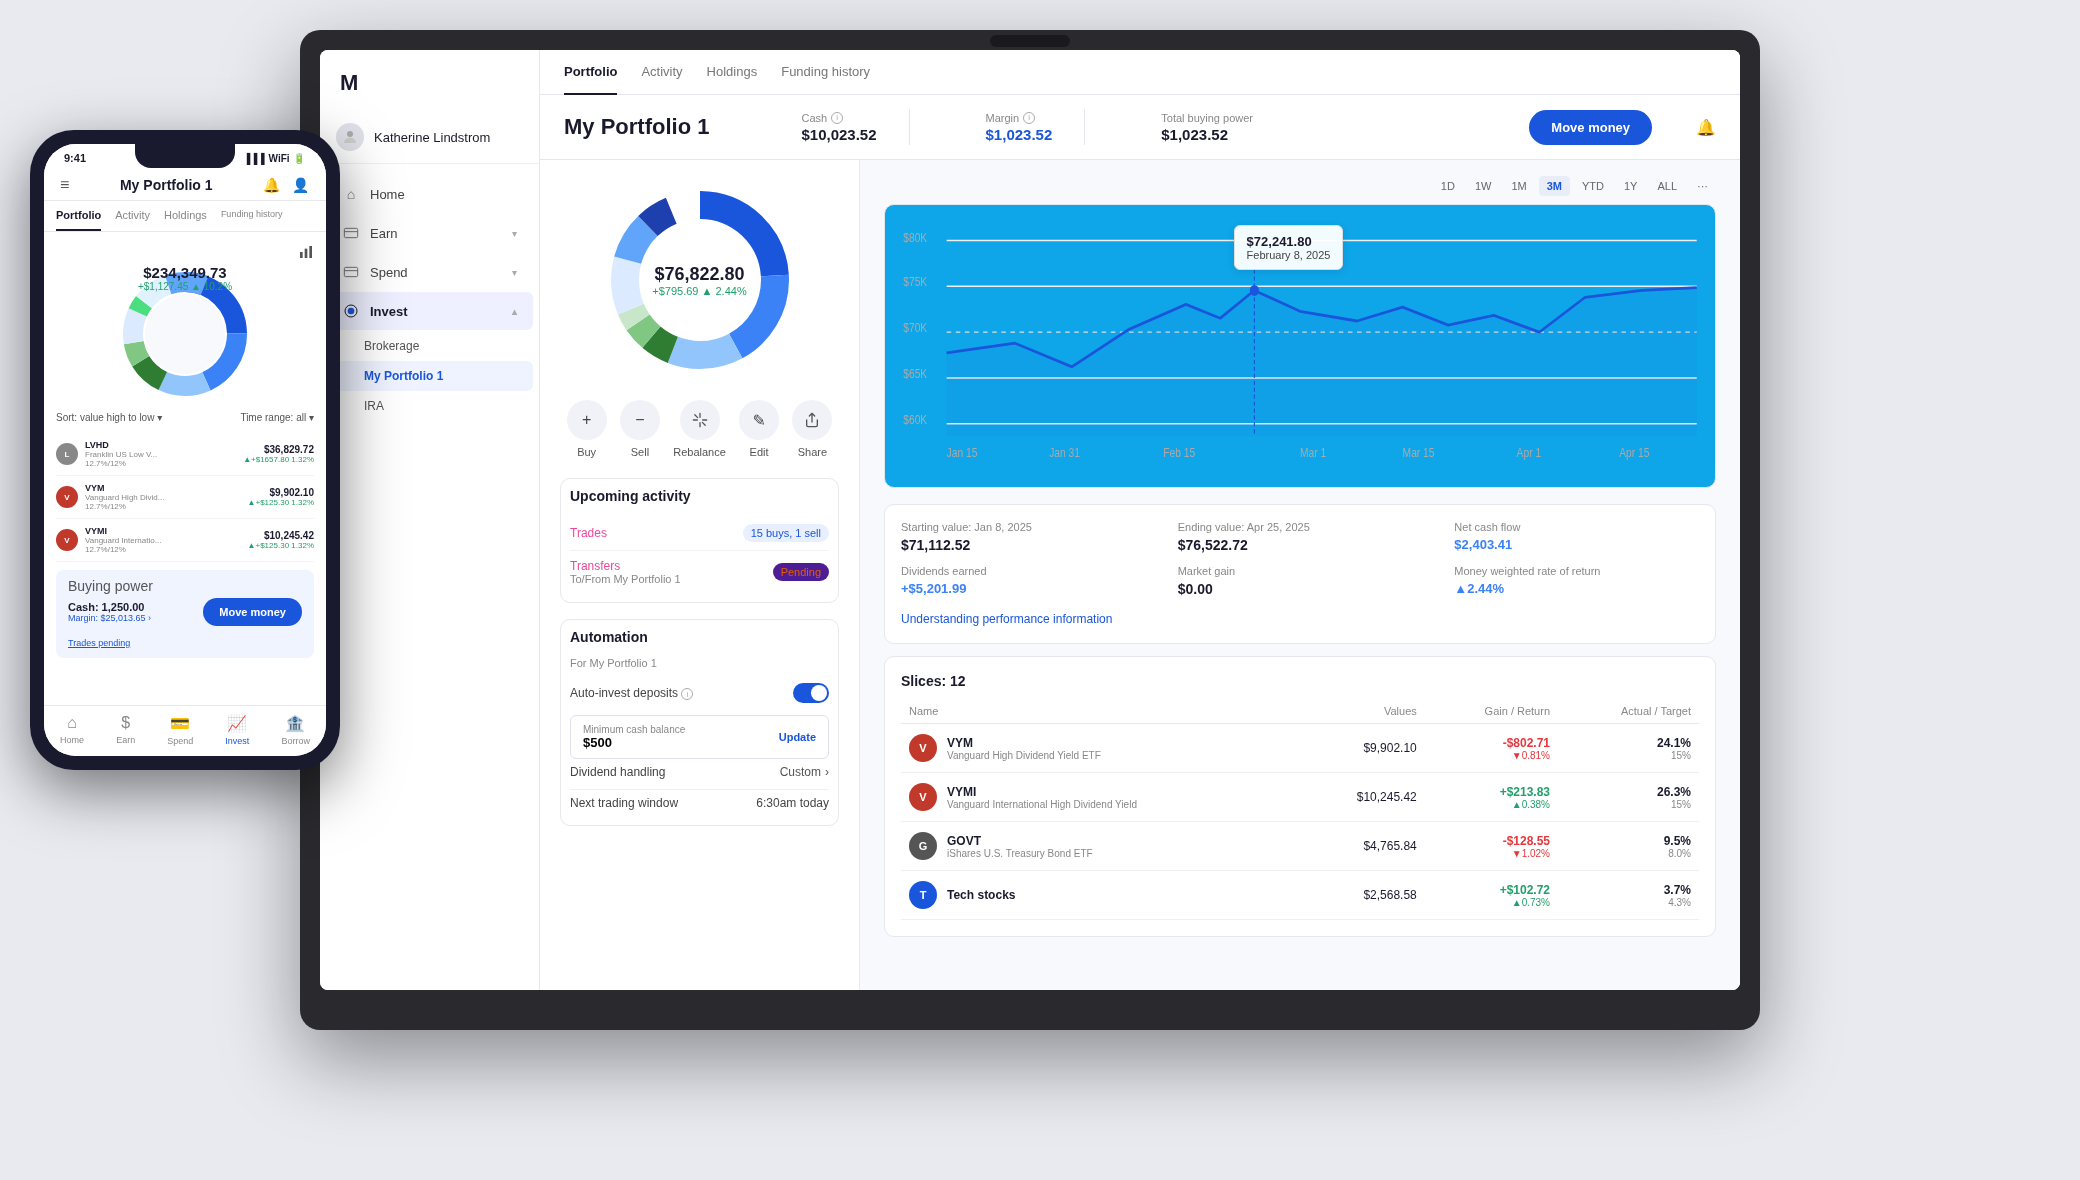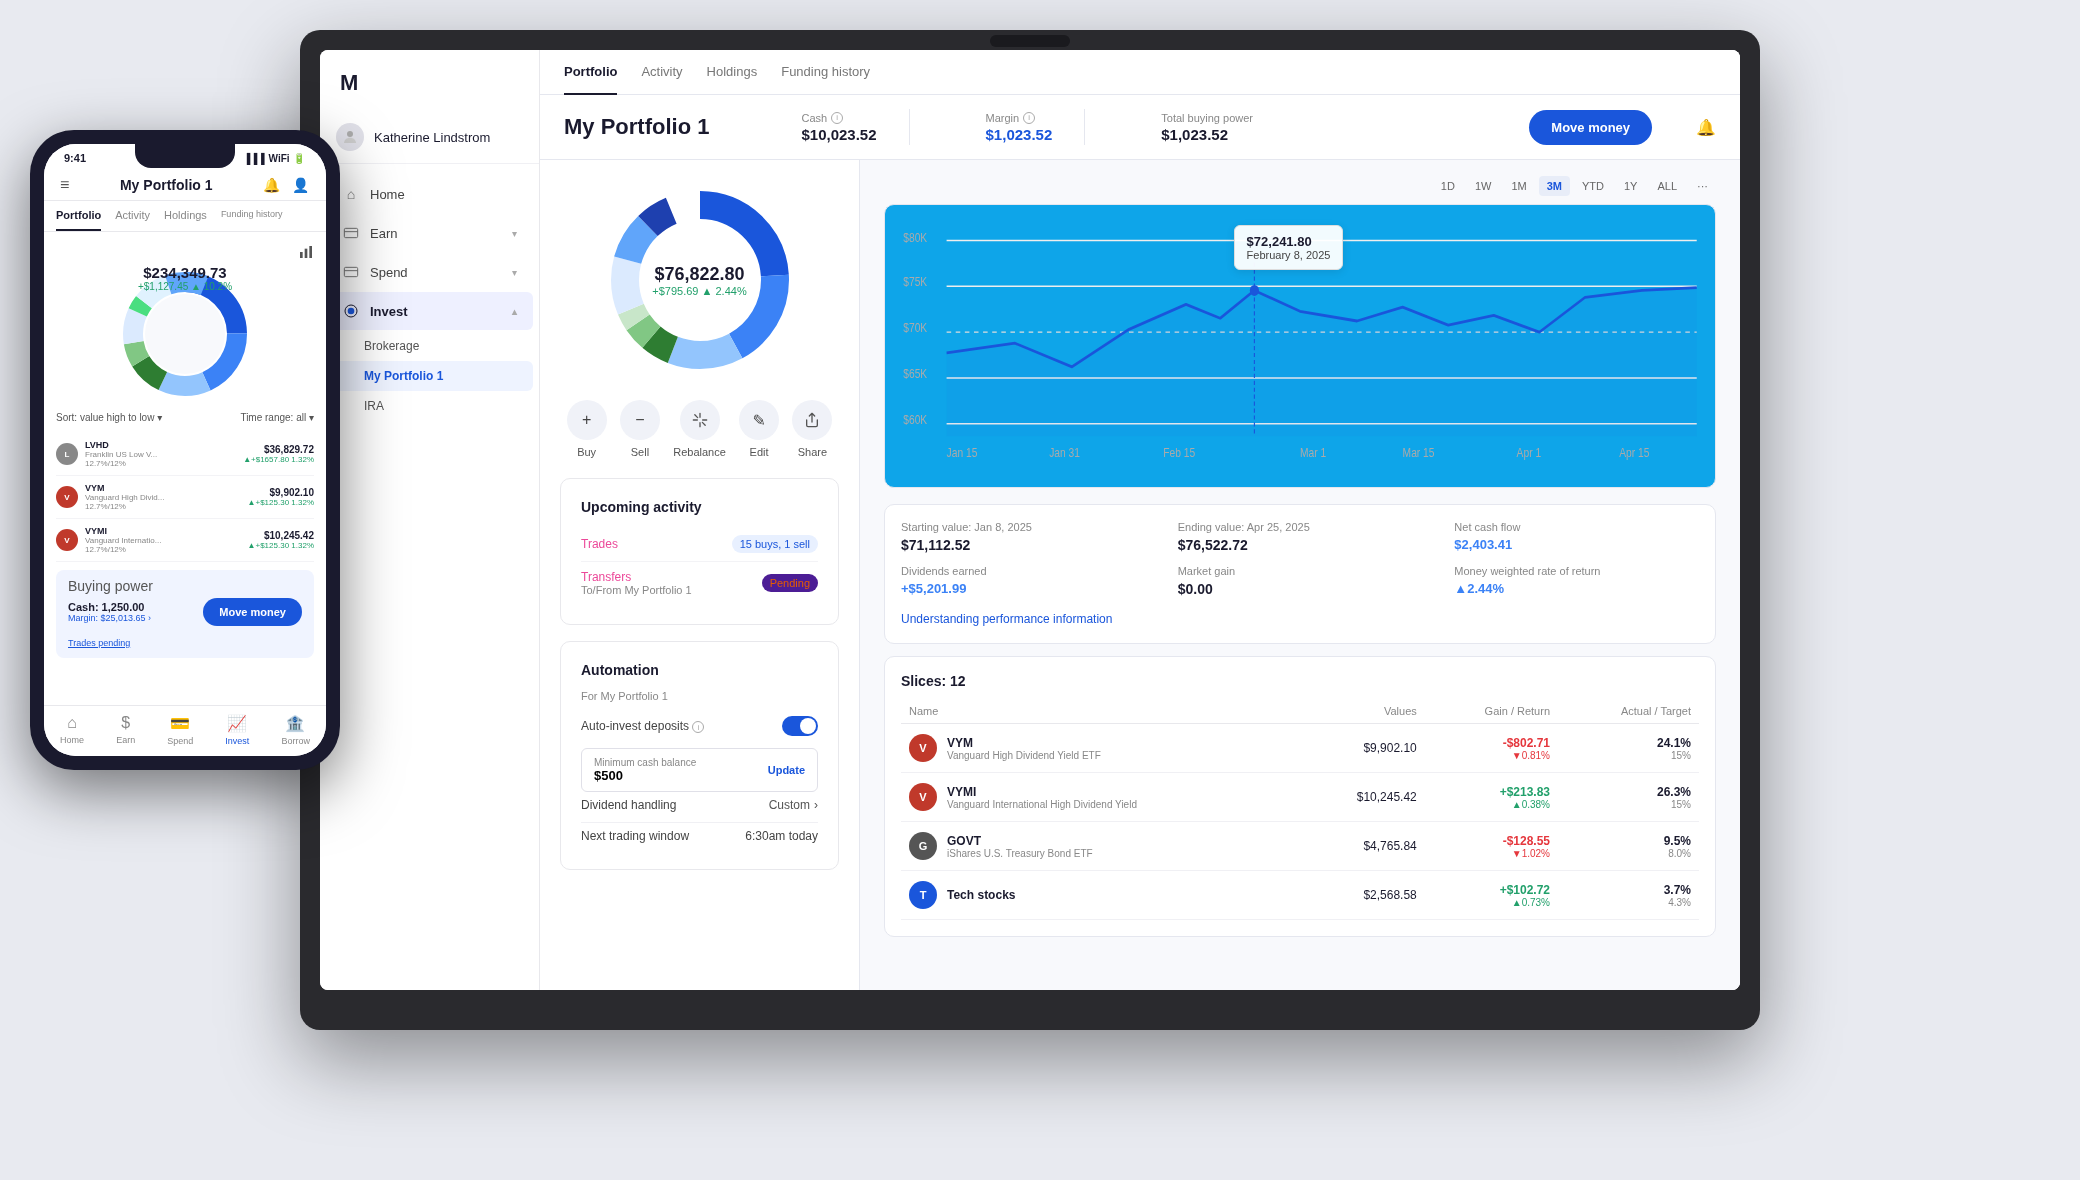--- a/index.html
+++ b/index.html
@@ -298,21 +298,21 @@
       font-size: 11px;
       color: #555;
       font-weight: 500;
     }
 
     
     .section-card {
       background: #fff;
       border: 1px solid #e8e8ec;
       border-radius: 10px;
-      padding: 20px;
+      padding: 9px;
     }
     .section-title {
       font-size: 14px;
       font-weight: 700;
       color: #1a1a2e;
       margin-bottom: 12px;
     }
     .activity-row {
       display: flex;
       justify-content: space-between;

